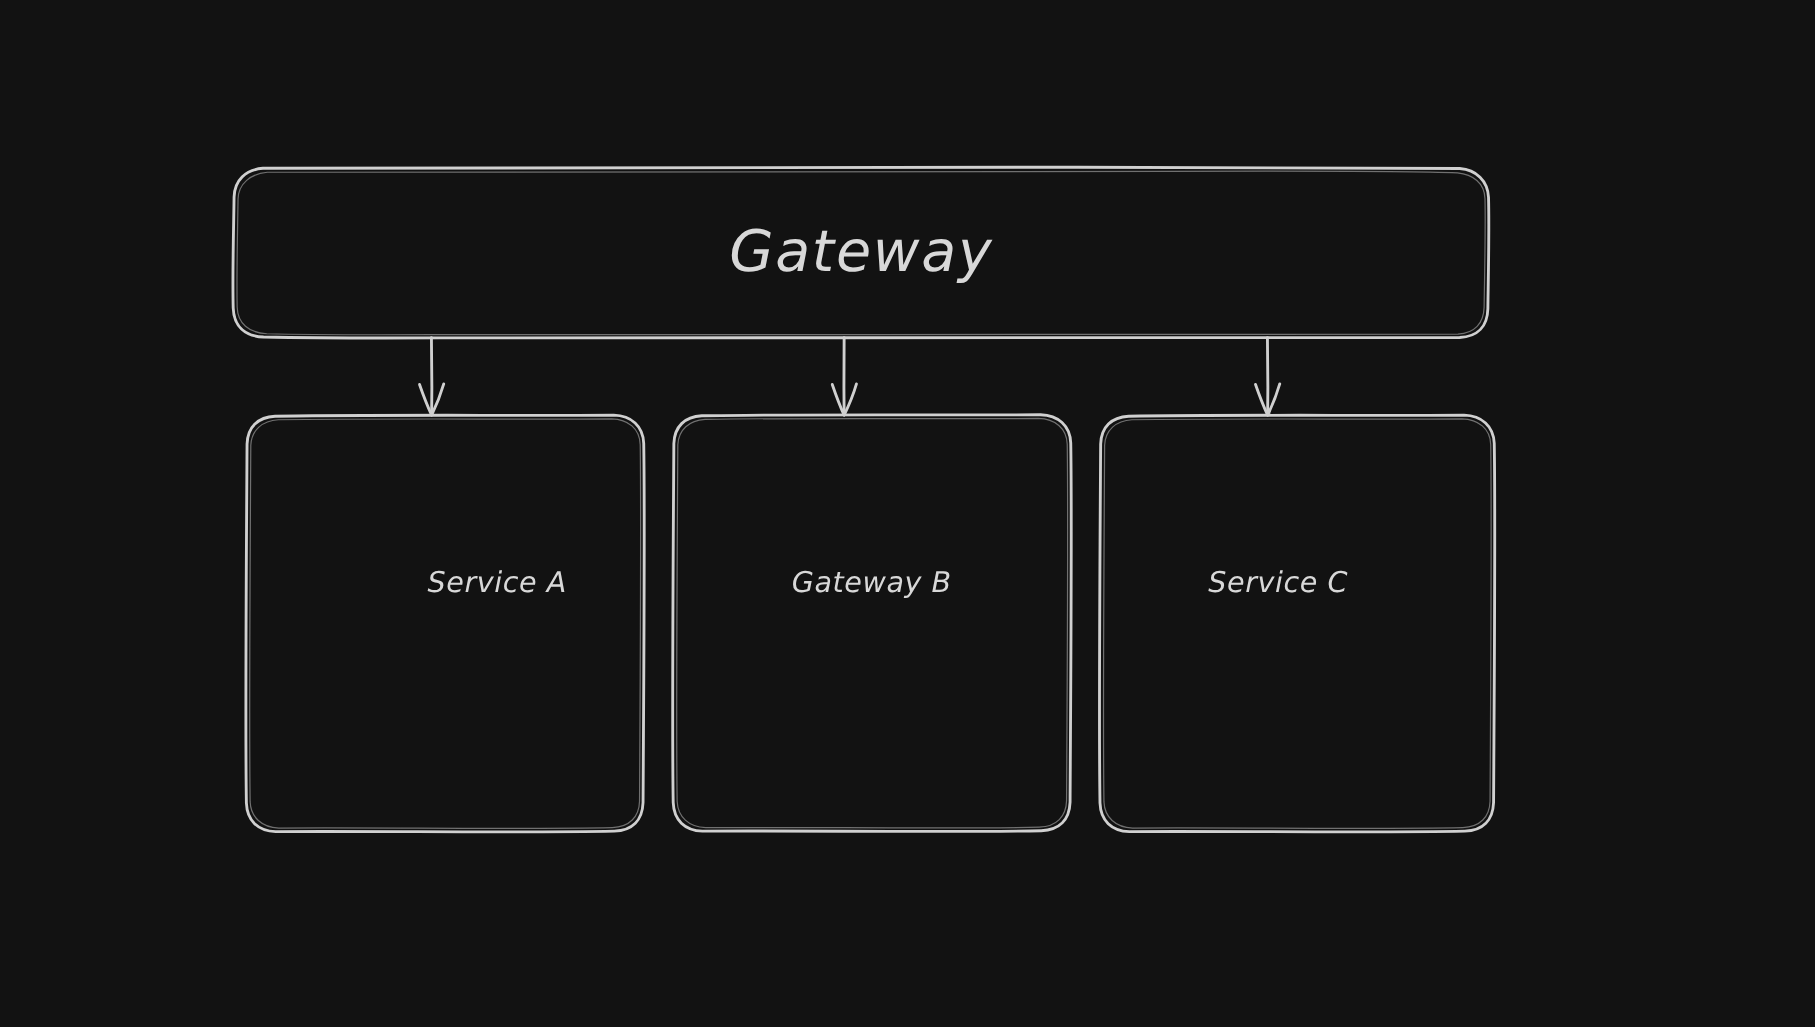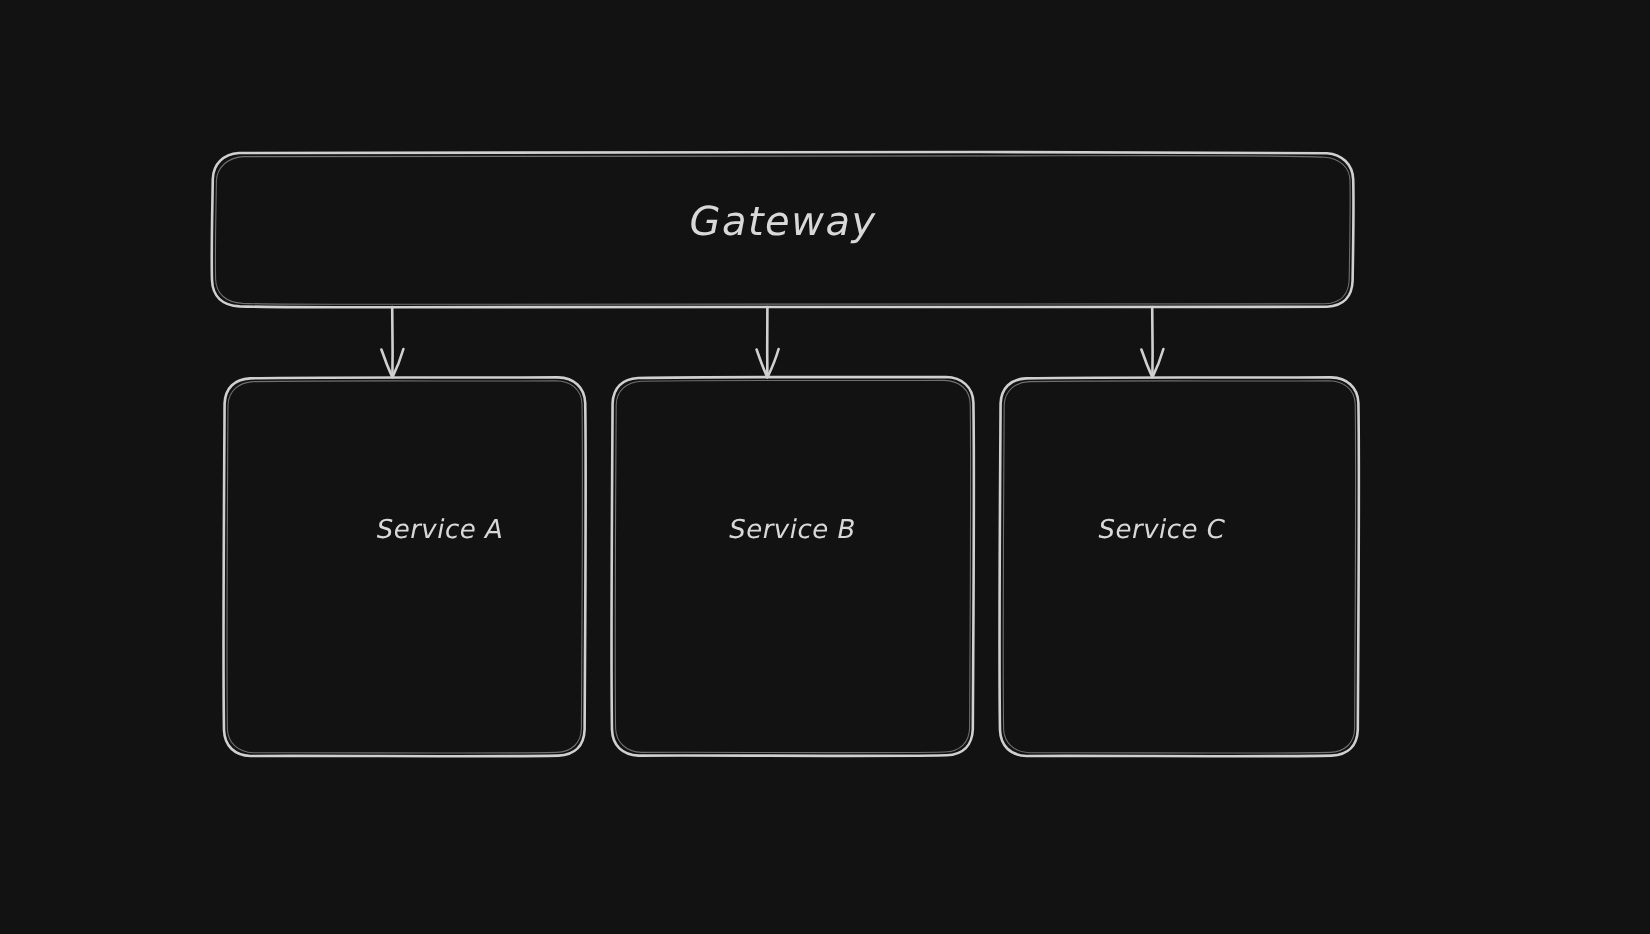--- a/index.html
+++ b/index.html
@@ -42,35 +42,35 @@
     letter-spacing: 0.5px;
     text-rendering: geometricPrecision;
     user-select: none;
   }
 
   .gateway-label {
     left: 0;
     right: 0;
     top: 199px;
     text-align: center;
-    font-size: 40px;
+    font-size: 52px;
     letter-spacing: 1.5px;
   }
   
   .gateway-label > span {
     display: inline-block;
     transform: translateX(-42px);
   }
 
   .service-label {
     top: 515px;
     font-size: 26px;
     text-align: center;
   }
-  .svc-a { left: 224px; width: 432px; }
+  .svc-a { left: 236px; width: 432px; }
   .svc-b { left: 612px; width: 361px; }
   .svc-c { left: 1000px; width: 324px; }
 </style>
 </head>
 <body>
 
 <div id="canvas">
 
   <svg id="sketch" viewBox="0 0 1650 934" xmlns="http://www.w3.org/2000/svg">
 
@@ -182,17 +182,17 @@
                M 1163.4 349.0 C 1160.2 360.0, 1156.0 370.0, 1152.4 377.4"></path>
     </g>
   </svg>
 
   <div class="node-label gateway-label">
     <span>Gateway</span>
   </div>
 
   <div class="node-label service-label svc-a">Service A</div>
 
-  <div class="node-label service-label svc-b">Service B</div>
+  <div class="node-label service-label svc-b">Gateway B</div>
 
   <div class="node-label service-label svc-c">Service C</div>
 
 </div>
 
 </body></html>

